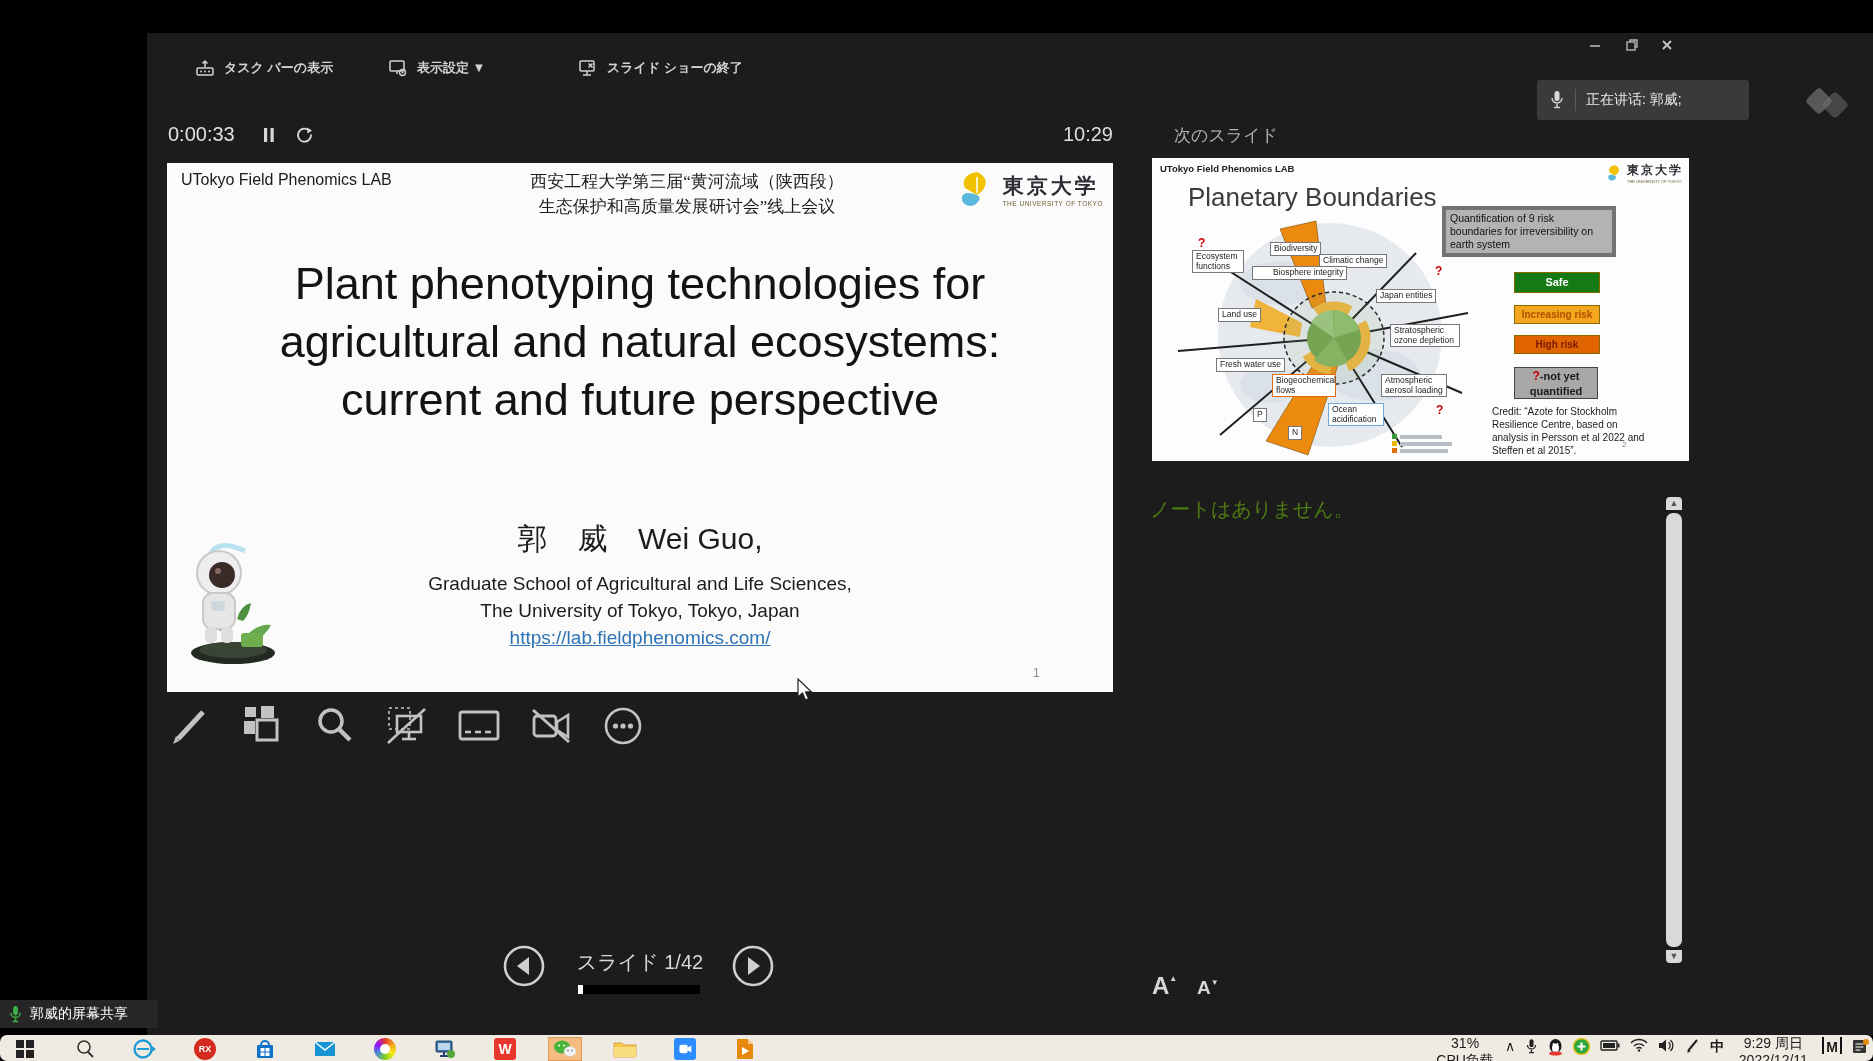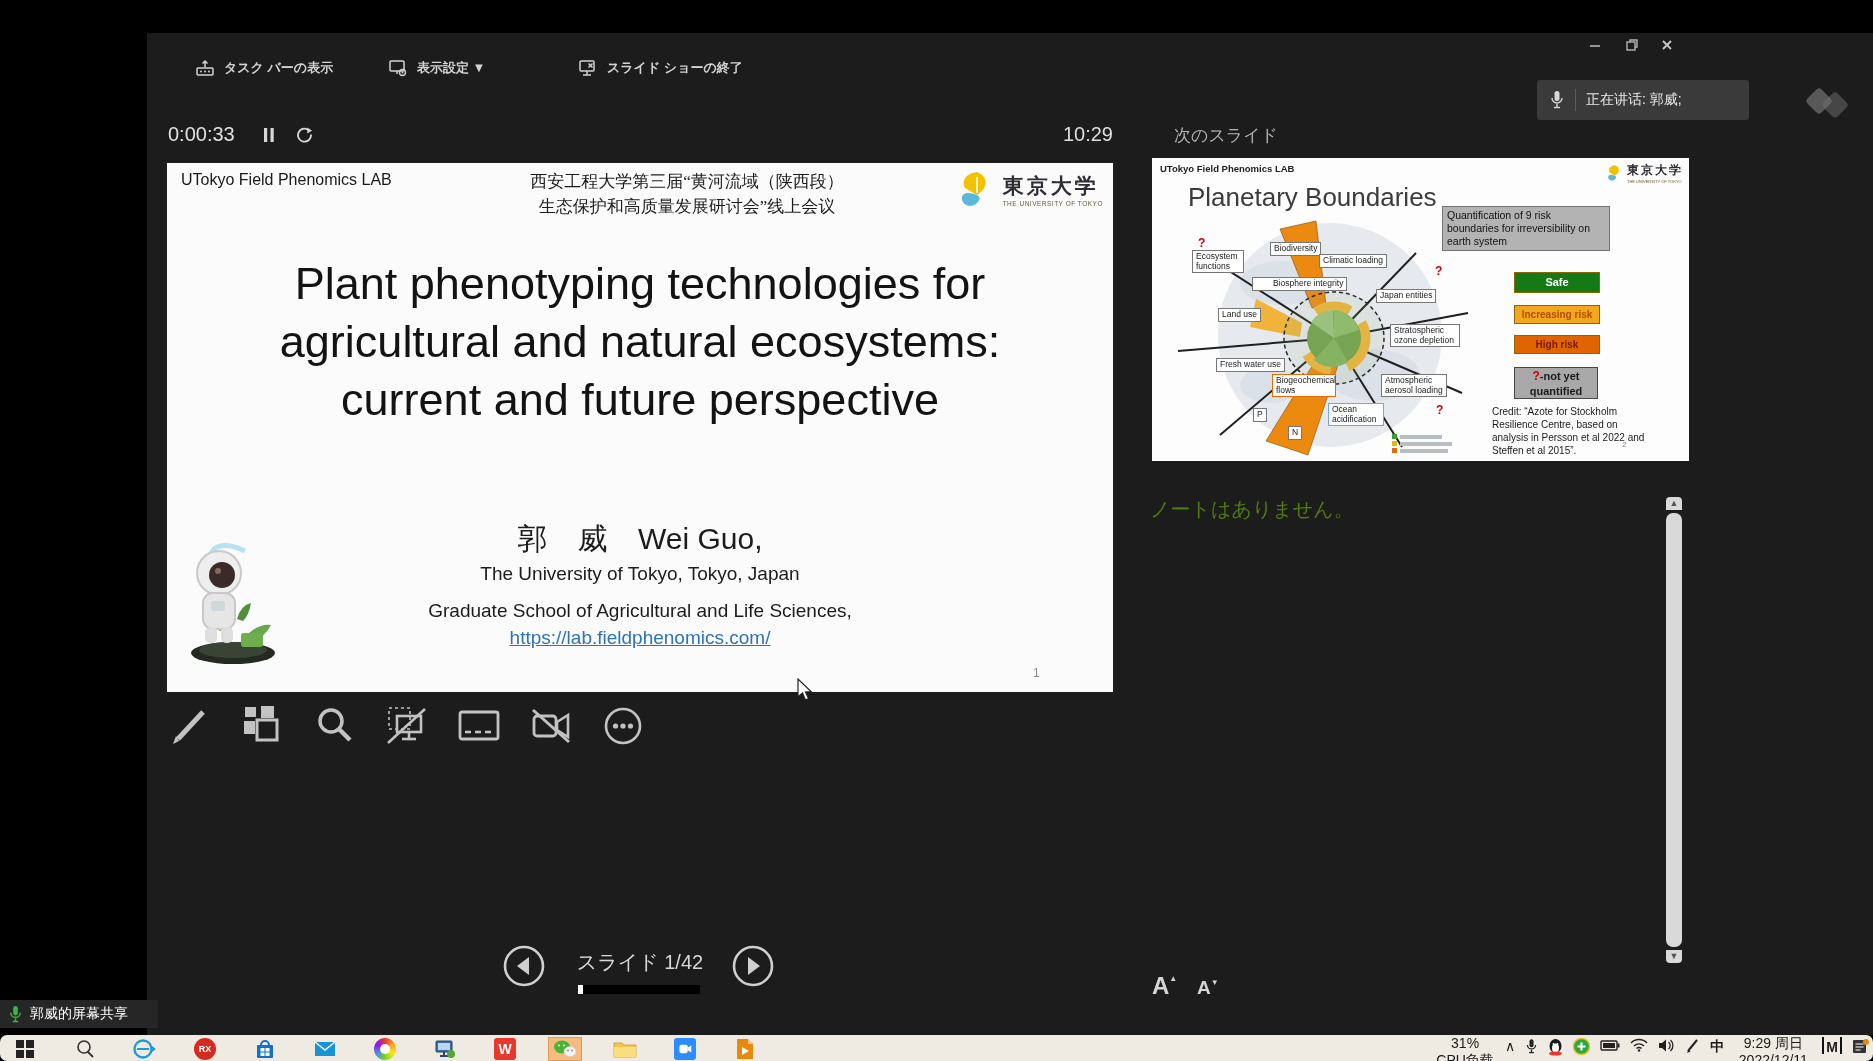--- a/index.html
+++ b/index.html
@@ -41,21 +41,21 @@
   
   .panel-header{color:#b3b3b3;font-size:17px;}
   .thumb{background:#fdfdfd;overflow:hidden;}
   .thumb-lab{font-size:9.5px;font-weight:600;color:#222;}
   .thumb-title{font-size:26px;color:#3c3c3c;}
   .tlogo-jp{font-size:12px;font-weight:600;letter-spacing:2px;color:#2c2c34;font-family:"Liberation Serif",serif;}
   .tlogo-sub{font-size:4px;color:#6b5d2f;}
   .pb-label{position:absolute;background:#fff;border:1px solid #777;font-size:8.5px;line-height:9.5px;color:#222;padding:1px 3px;}
   .qmark{position:absolute;color:#cc0000;font-weight:bold;font-size:12px;}
   .risk-box{position:absolute;left:362px;width:84px;text-align:center;font-weight:bold;border:1px solid #8a6a00;}
-  .note-box{position:absolute;background:#b3b3b3;border:1px solid #737373;font-size:10.5px;line-height:13px;color:#111;padding:2px 4px;}
+  .note-box{position:absolute;background:#b3b3b3;border:4px solid #737373;font-size:10.5px;line-height:13px;color:#111;padding:2px 4px;}
   .credit{position:absolute;font-size:10px;line-height:13px;color:#1a1a1a;}
   .legend-row{display:flex;align-items:center;gap:3px;margin-bottom:2px;}
   .legend-sq{width:5px;height:5px;}
   .legend-bar{height:4px;background:#b9bec4;}
   .notes-text{color:#4d7c0f;font-size:20px;}
   .fontbtn{color:#d5d5d5;font-weight:bold;display:flex;align-items:flex-start;cursor:pointer;}
   .scroll-thumb{background:#d9d9d9;border-radius:7px;}
   .scroll-arrow{color:#555;font-size:9px;text-align:center;}
   
   .sharebar{left:0;top:1000px;width:158px;height:28px;background:#262626;display:flex;align-items:center;gap:7px;padding-left:8px;box-sizing:border-box;}
@@ -194,22 +194,22 @@
       <rect x="36" y="80" width="14" height="10" rx="2" fill="#cfd8dc"></rect>
       <rect x="30" y="106" width="12" height="16" rx="5" fill="#dedede"></rect>
       <rect x="46" y="106" width="12" height="16" rx="5" fill="#dedede"></rect>
     </svg>
 
     <div class="abs author">
       <div>
         <span class="author-name">郭　威</span>
         <span class="author-name" style="margin-left:26px;">Wei Guo,</span>
       </div>
+      <div class="affil" style="margin-top:10px;">Graduate School of Agricultural and Life Sciences,</div>
       <div class="affil">The University of Tokyo, Tokyo, Japan</div>
-      <div class="affil" style="margin-top:10px;">Graduate School of Agricultural and Life Sciences,</div>
       <div style="margin-top:3px;"><span class="slide-link">https://lab.fieldphenomics.com/</span></div>
     </div>
     <div class="abs pageno" style="left:866px;top:503px;">1</div>
   </div>
 
   <svg class="abs cursor-arrow" style="left:797px;top:678px;" width="17" height="24" viewBox="0 0 17 24">
     <path d="M1 1 L1 19 L5.5 15 L8.5 22 L11.5 20.5 L8.5 14 L14 13.5 Z" fill="#fff" stroke="#222" stroke-width="1.2"></path>
   </svg>
 
   <div class="abs tools" style="left:168px;top:703px;">
@@ -307,22 +307,22 @@
       <circle cx="172" cy="125" r="30" fill="none" stroke="#f0b43c" stroke-width="13" stroke-dasharray="34 16 28 45"></circle>
       <circle cx="172" cy="125" r="27" fill="#74a34e"></circle>
       <path d="M172,125 L172,97 A28,28 0 0 1 197,117 Z" fill="#8fbd6a"></path>
       <path d="M172,125 L149,109 A28,28 0 0 1 171,97 Z" fill="#9cc47e"></path>
       <path d="M172,125 L186,149 A28,28 0 0 1 152,147 Z" fill="#85b45f"></path>
       <ellipse cx="172" cy="125" rx="50" ry="46" fill="rgba(140,170,120,0.12)" stroke="#2a2a2a" stroke-width="1.5" stroke-dasharray="4 3"></ellipse>
     </svg>
 
     <div class="pb-label" style="left:40px;top:92px;width:44px;">Ecosystem functions</div>
     <div class="pb-label" style="left:118px;top:84px;">Biodiversity</div>
-    <div class="pb-label" style="left:167px;top:96px;">Climatic loading</div>
-    <div class="pb-label" style="left:100px;top:119px;padding-left:20px;">Biosphere integrity</div>
+    <div class="pb-label" style="left:167px;top:96px;">Climatic change</div>
+    <div class="pb-label" style="left:100px;top:108px;padding-left:20px;">Biosphere integrity</div>
     <div class="pb-label" style="left:224px;top:131px;">Japan entities</div>
     <div class="pb-label" style="left:66px;top:150px;">Land use</div>
     <div class="pb-label" style="left:238px;top:166px;width:62px;">Stratospheric ozone depletion</div>
     <div class="pb-label" style="left:64px;top:200px;">Fresh water use</div>
     <div class="pb-label" style="left:120px;top:216px;width:56px;border-color:#e36c09;">Biogeochemical flows</div>
     <div class="pb-label" style="left:229px;top:216px;width:58px;">Atmospheric aerosol loading</div>
     <div class="pb-label" style="left:176px;top:245px;width:48px;border-color:#6fa8dc;">Ocean acidification</div>
     <div class="pb-label" style="left:101px;top:250px;">P</div>
     <div class="pb-label" style="left:136px;top:268px;">N</div>
     <div class="qmark" style="left:46px;top:78px;">?</div>

